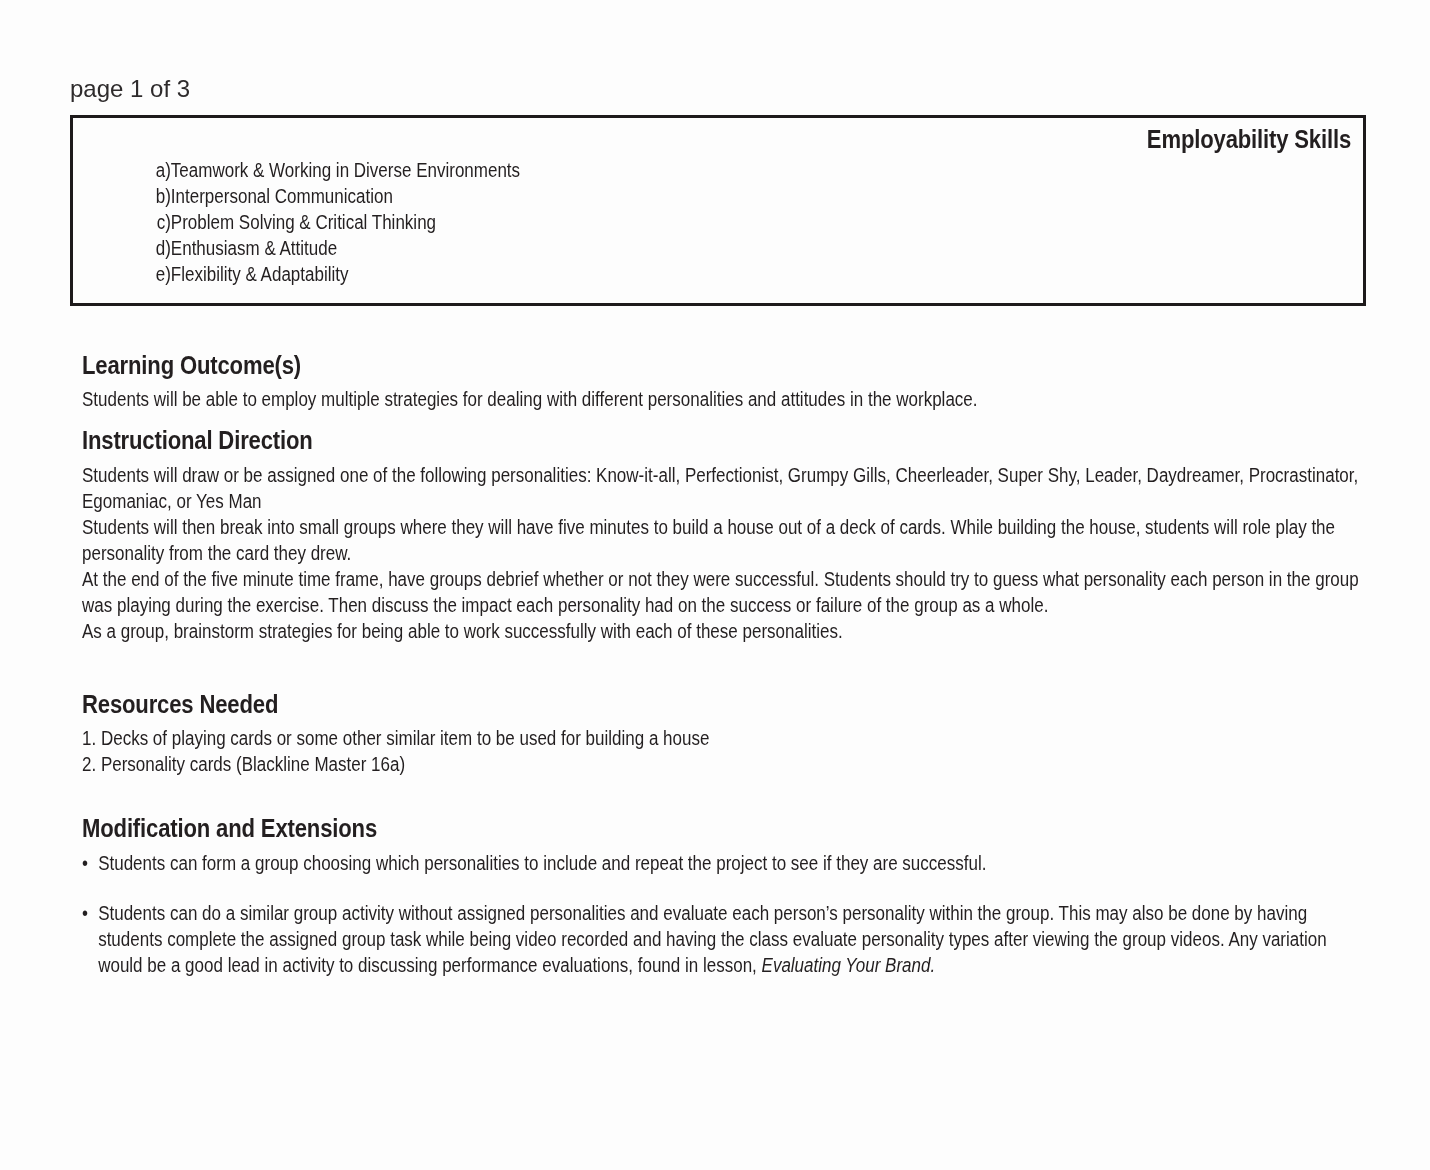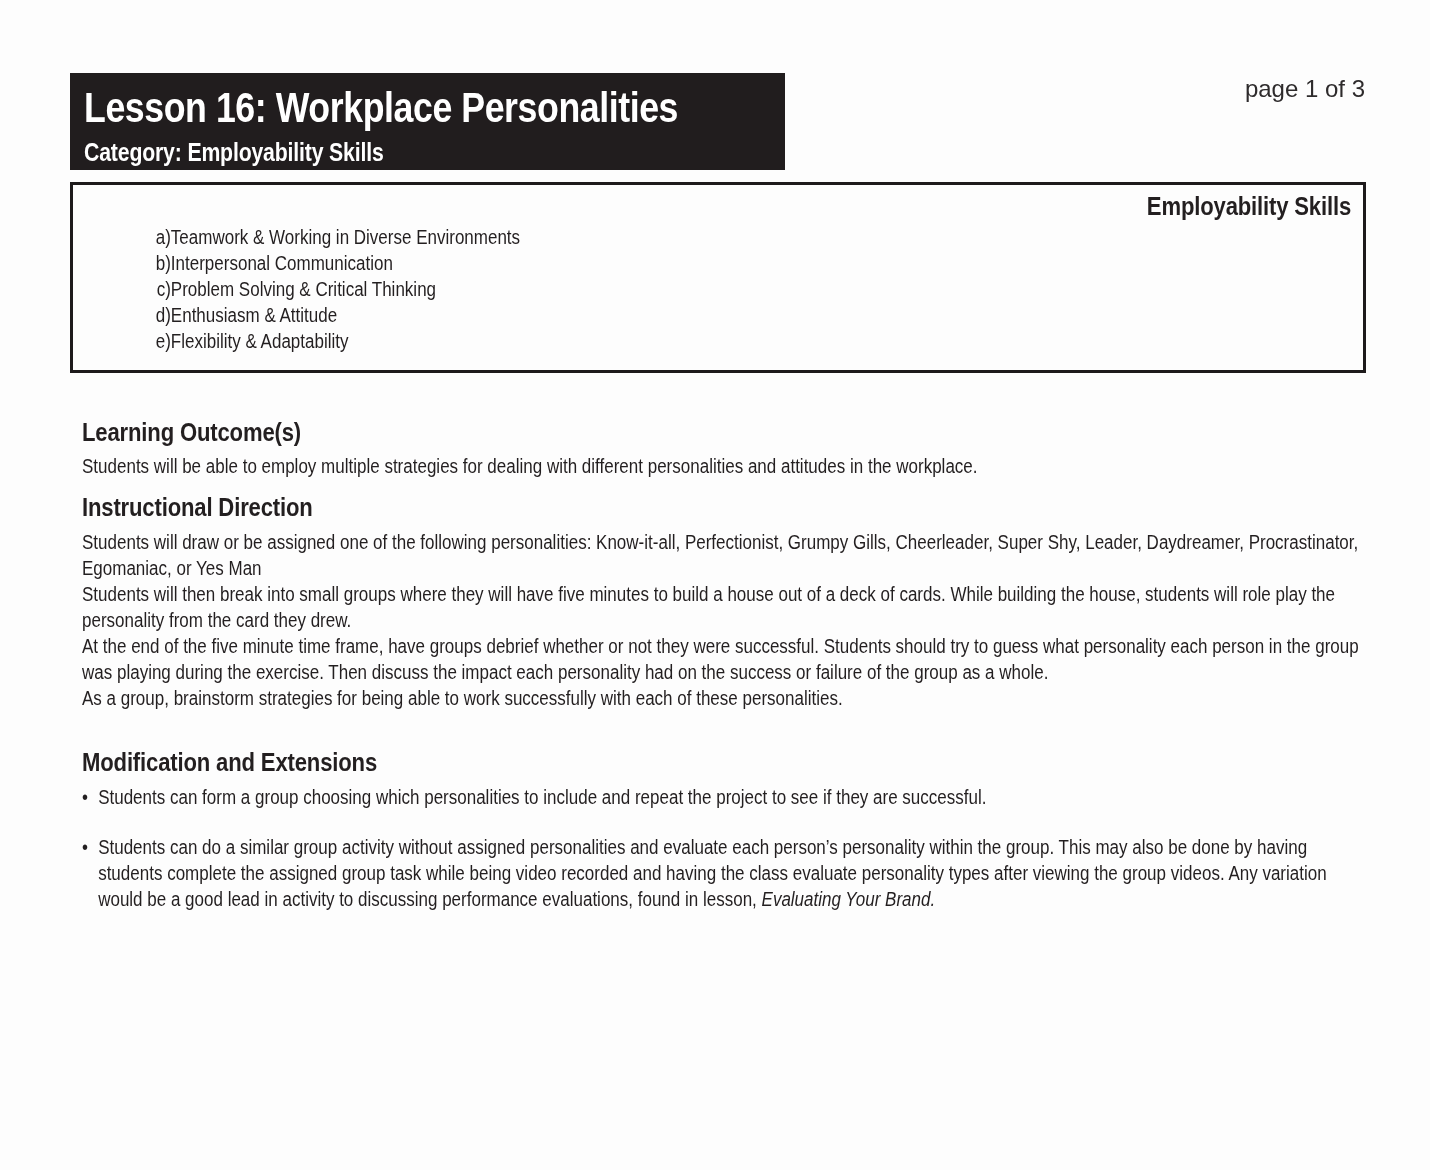--- a/index.html
+++ b/index.html
@@ -89,24 +89,20 @@
   .bullet p { flex: 1; }
   .bullet-2 { margin-top: 24px; }
   .italic { font-style: italic; }
 </style>
 </head>
 <body>
 
 <div class="page">
 
   <div class="topbar">
-    <div class="header-box">
-      <div class="lesson-title cx">Lesson 16: Workplace Personalities</div>
-      <div class="lesson-category cx">Category: Employability Skills</div>
-    </div>
     <div class="page-number">page 1 of 3</div>
   </div>
 
   <div class="skills-box">
     <div class="h2 cx">Employability Skills</div>
     <div class="skills-list">
       <div class="skill-row cx">
         <span class="skill-label">a)</span>
         <span class="skill-text">Teamwork &amp; Working in Diverse Environments</span>
       </div>
@@ -137,20 +133,25 @@
     </div>
 
     <div class="section">
       <div class="h2 cx sec-heading-first">Instructional Direction</div>
       <p class="cx">Students will draw or be assigned one of the following personalities: Know-it-all, Perfectionist, Grumpy Gills, Cheerleader, Super Shy, Leader, Daydreamer, Procrastinator, Egomaniac, or Yes Man</p>
       <p class="cx mt-gap">Students will then break into small groups where they will have five minutes to build a house out of a deck of cards. While building the house, students will role play the personality from the card they drew.</p>
       <p class="cx mt-gap">At the end of the five minute time frame, have groups debrief whether or not they were successful. Students should try to guess what personality each person in the group was playing during the exercise. Then discuss the impact each personality had on the success or failure of the group as a whole.</p>
       <p class="cx mt-gap">As a group, brainstorm strategies for being able to work successfully with each of these personalities.</p>
     </div>
 
+    <div class="section">
+      <div class="h2 cx sec-rn">Resources Needed</div>
+      <p class="cx">1. Decks of playing cards or some other similar item to be used for building a house</p>
+      <p class="cx">2. Personality cards (Blackline Master 16a)</p>
+    </div>
 
     <div class="section">
       <div class="h2 cx sec-me">Modification and Extensions</div>
 
       <div class="bullet cx">
         <span class="bullet-marker">•</span>
         <p><span>Students can form a group choosing which personalities to include and repeat the project to see if they are successful.</span><span class="italic"></span></p>
       </div>
 
       <div class="bullet cx bullet-2">

